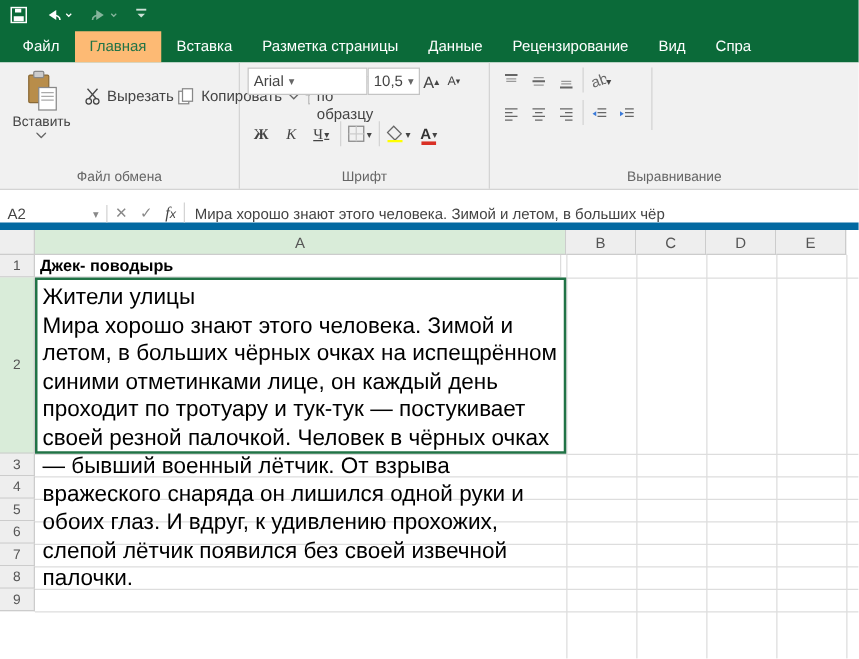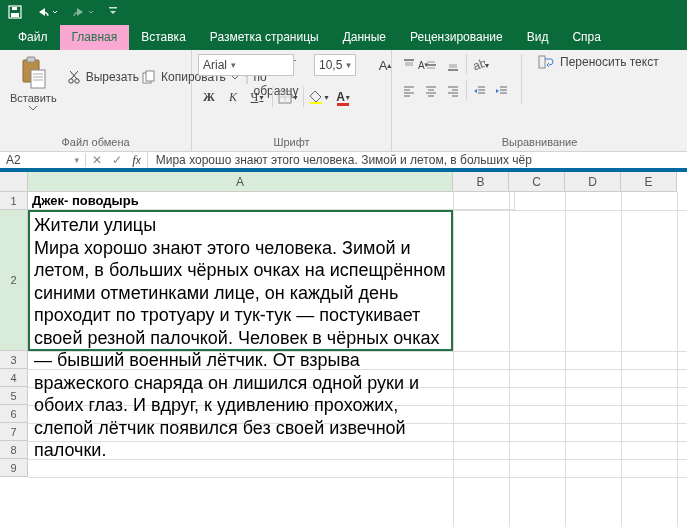--- a/index.html
+++ b/index.html
@@ -1,56 +1,56 @@
 <!DOCTYPE html>
 <html><head>
 <meta charset="utf-8">
 <style>
 *{box-sizing:border-box;margin:0;padding:0;font-family:'Segoe UI',Tahoma,sans-serif;font-size:12px;color:#444}
 body{background:#fff;width:687px;height:527px;overflow:hidden;display:flex;flex-direction:column}
 .titlebar{height:24px;background:#0b6a39;display:flex;align-items:center;padding-left:8px;gap:14px}
 .titlebar svg{display:block}
 .tabsbar{height:26px;background:#0b6a39;display:flex;align-items:flex-end;padding-left:6px}
 .tab{padding:5px 12px 6px;color:#fff;cursor:pointer;font-size:12px}
-.tab.active{background:#f9a8d4;color:#217346}
+.tab.active{background:#fdba74;color:#217346}
 .ribbon{background:#f1f1f1;border-bottom:1px solid #d4d4d4;display:flex;height:102px}
 .rgroup{display:flex;flex-direction:column;padding:4px 6px 2px;border-right:1px solid #d4d4d4}
 .rgroup .body{flex:1;display:flex;align-items:flex-start;gap:6px}
 .rgroup .gtitle{text-align:center;font-size:11px;color:#666;padding:2px 0 1px;position:relative}
 .pastebtn{display:flex;flex-direction:column;align-items:center;gap:2px;padding:2px 4px}
 .pastebtn .lbl{font-size:11px}
 .clipcol{display:flex;flex-direction:row;gap:3px;padding-top:2px}
 .cliprow{display:flex;align-items:center;gap:5px;font-size:12px;color:#444}
 .cliprow.disabled{color:#aaa}
-.fontsel{display:flex;gap:20px;margin-bottom:10px}
+.fontsel{display:flex;gap:0;margin-bottom:20px}
 .combo{height:22px;border:1px solid #c4c4c4;background:#fff;display:flex;align-items:center;padding:0 4px;font-size:12px}
 .combo .dd{margin-left:4px;color:#666;font-size:9px}
 .fontrow3{display:flex;gap:2px;align-items:center}
 .ibtn{width:22px;height:22px;display:flex;align-items:center;justify-content:center;color:#444}
 .ibtn.small{width:18px}
 .vsep{width:1px;height:20px;background:#d4d4d4;margin:0 2px}
 .aligncol{display:flex;flex-direction:column;gap:4px}
 .alignrow{display:flex;gap:0}
 .wrapcol{display:flex;flex-direction:column;gap:6px;margin-left:8px}
 .wraprow{display:flex;align-items:center;gap:6px;font-size:12px;color:#666}
-.fxbar{height:20px;border-bottom:4px solid #0369a1;display:flex;align-items:center;background:#fff}
+.fxbar{height:32px;border-bottom:6px solid #0369a1;display:flex;align-items:flex-end;background:#fff}
 .namebox{width:86px;border-right:1px solid #d4d4d4;display:flex;align-items:center;padding:0 6px;font-size:12px}
 .namebox .dd{margin-left:auto;font-size:9px;color:#888}
 .fxbtns{display:flex;align-items:center;border-right:1px solid #d4d4d4;padding:0 6px;gap:10px}
 .fxinput{flex:1;display:flex;align-items:center;padding:0 8px;font-size:12px;white-space:nowrap;overflow:hidden}
 .gridwrap{flex:1;overflow:hidden;position:relative;background:#fff}
 .selectall{position:absolute;left:0;top:0;width:28px;height:20px;background:#eee;border-right:1px solid #ccc;border-bottom:1px solid #ccc}
 .colheads{position:absolute;left:28px;top:0;right:0;height:20px;display:flex}
 .ch{background:#eee;border-right:1px solid #ccc;border-bottom:1px solid #ccc;display:flex;align-items:center;justify-content:center;font-size:12px;color:#555}
 .ch.active{background:#d9ecd9}
 .rowheads{position:absolute;left:0;top:20px;width:28px}
 .rh{height:18px;background:#eee;border-right:1px solid #ccc;border-bottom:1px solid #ccc;display:flex;align-items:center;justify-content:center;font-size:11px;color:#555}
 .rh.active{background:#d9ecd9}
 .cells{position:absolute;left:28px;top:20px;right:0;bottom:0}
-.cellA1{position:absolute;left:0;top:0;width:487px;height:18px;border-right:1px solid #ddd;border-bottom:1px solid #ddd;padding:1px 4px;font-family:Arial;font-size:13px;font-weight:bold;color:#000}
+.cellA1{position:absolute;left:0;top:0;width:421px;height:18px;border-right:1px solid #ddd;border-bottom:1px solid #ddd;padding:1px 4px;font-family:Arial;font-size:13px;font-weight:bold;color:#000}
 .cellA2{position:absolute;left:0;top:18px;width:425px;height:141px;border:2px solid #217346;padding:2px 4px;font-family:Arial;font-size:18px;color:#000;line-height:1.25;white-space:pre-wrap}
 .gridlines .vline{position:absolute;top:0;bottom:0;width:1px;background:#ddd}
 .gridlines .hline{position:absolute;left:0;right:0;height:1px;background:#ddd}
 </style>
 </head>
 <body>
 
 <div class="titlebar">
   <span>
       <svg width="14" height="14">
@@ -261,28 +261,20 @@
                 <line x1="5" y1="3" x2="12" y2="3" stroke="#666"></line>
                 <line x1="5" y1="6" x2="12" y2="6" stroke="#666"></line>
                 <line x1="5" y1="9" x2="12" y2="9" stroke="#666"></line>
                 <path d="M1 5 L4 7 L1 9 Z" fill="#3a7ad9"></path>
               </svg>
             </div>
         </div>
       </div>
       <div class="vsep" style="height:50px"></div>
       <div class="wrapcol">
-        <div class="wraprow">
-          <svg width="16" height="16">
-              <rect x="1" y="2" width="6" height="12" fill="none" stroke="#888"></rect>
-              <path d="M7 5 H13 Q15 5 15 8 Q15 11 11 11" fill="none" stroke="#3a7ad9"></path>
-              <path d="M11 9 L9 11 L11 13" fill="none" stroke="#3a7ad9"></path>
-            </svg>
-          <span>Переносить текст</span>
-        </div>
       </div>
     </div>
     <div class="gtitle">Выравнивание</div>
   </div>
 </div>
 
 <div class="fxbar">
   <div class="namebox">
       <span>A2</span>
       <span class="dd">▾</span>

